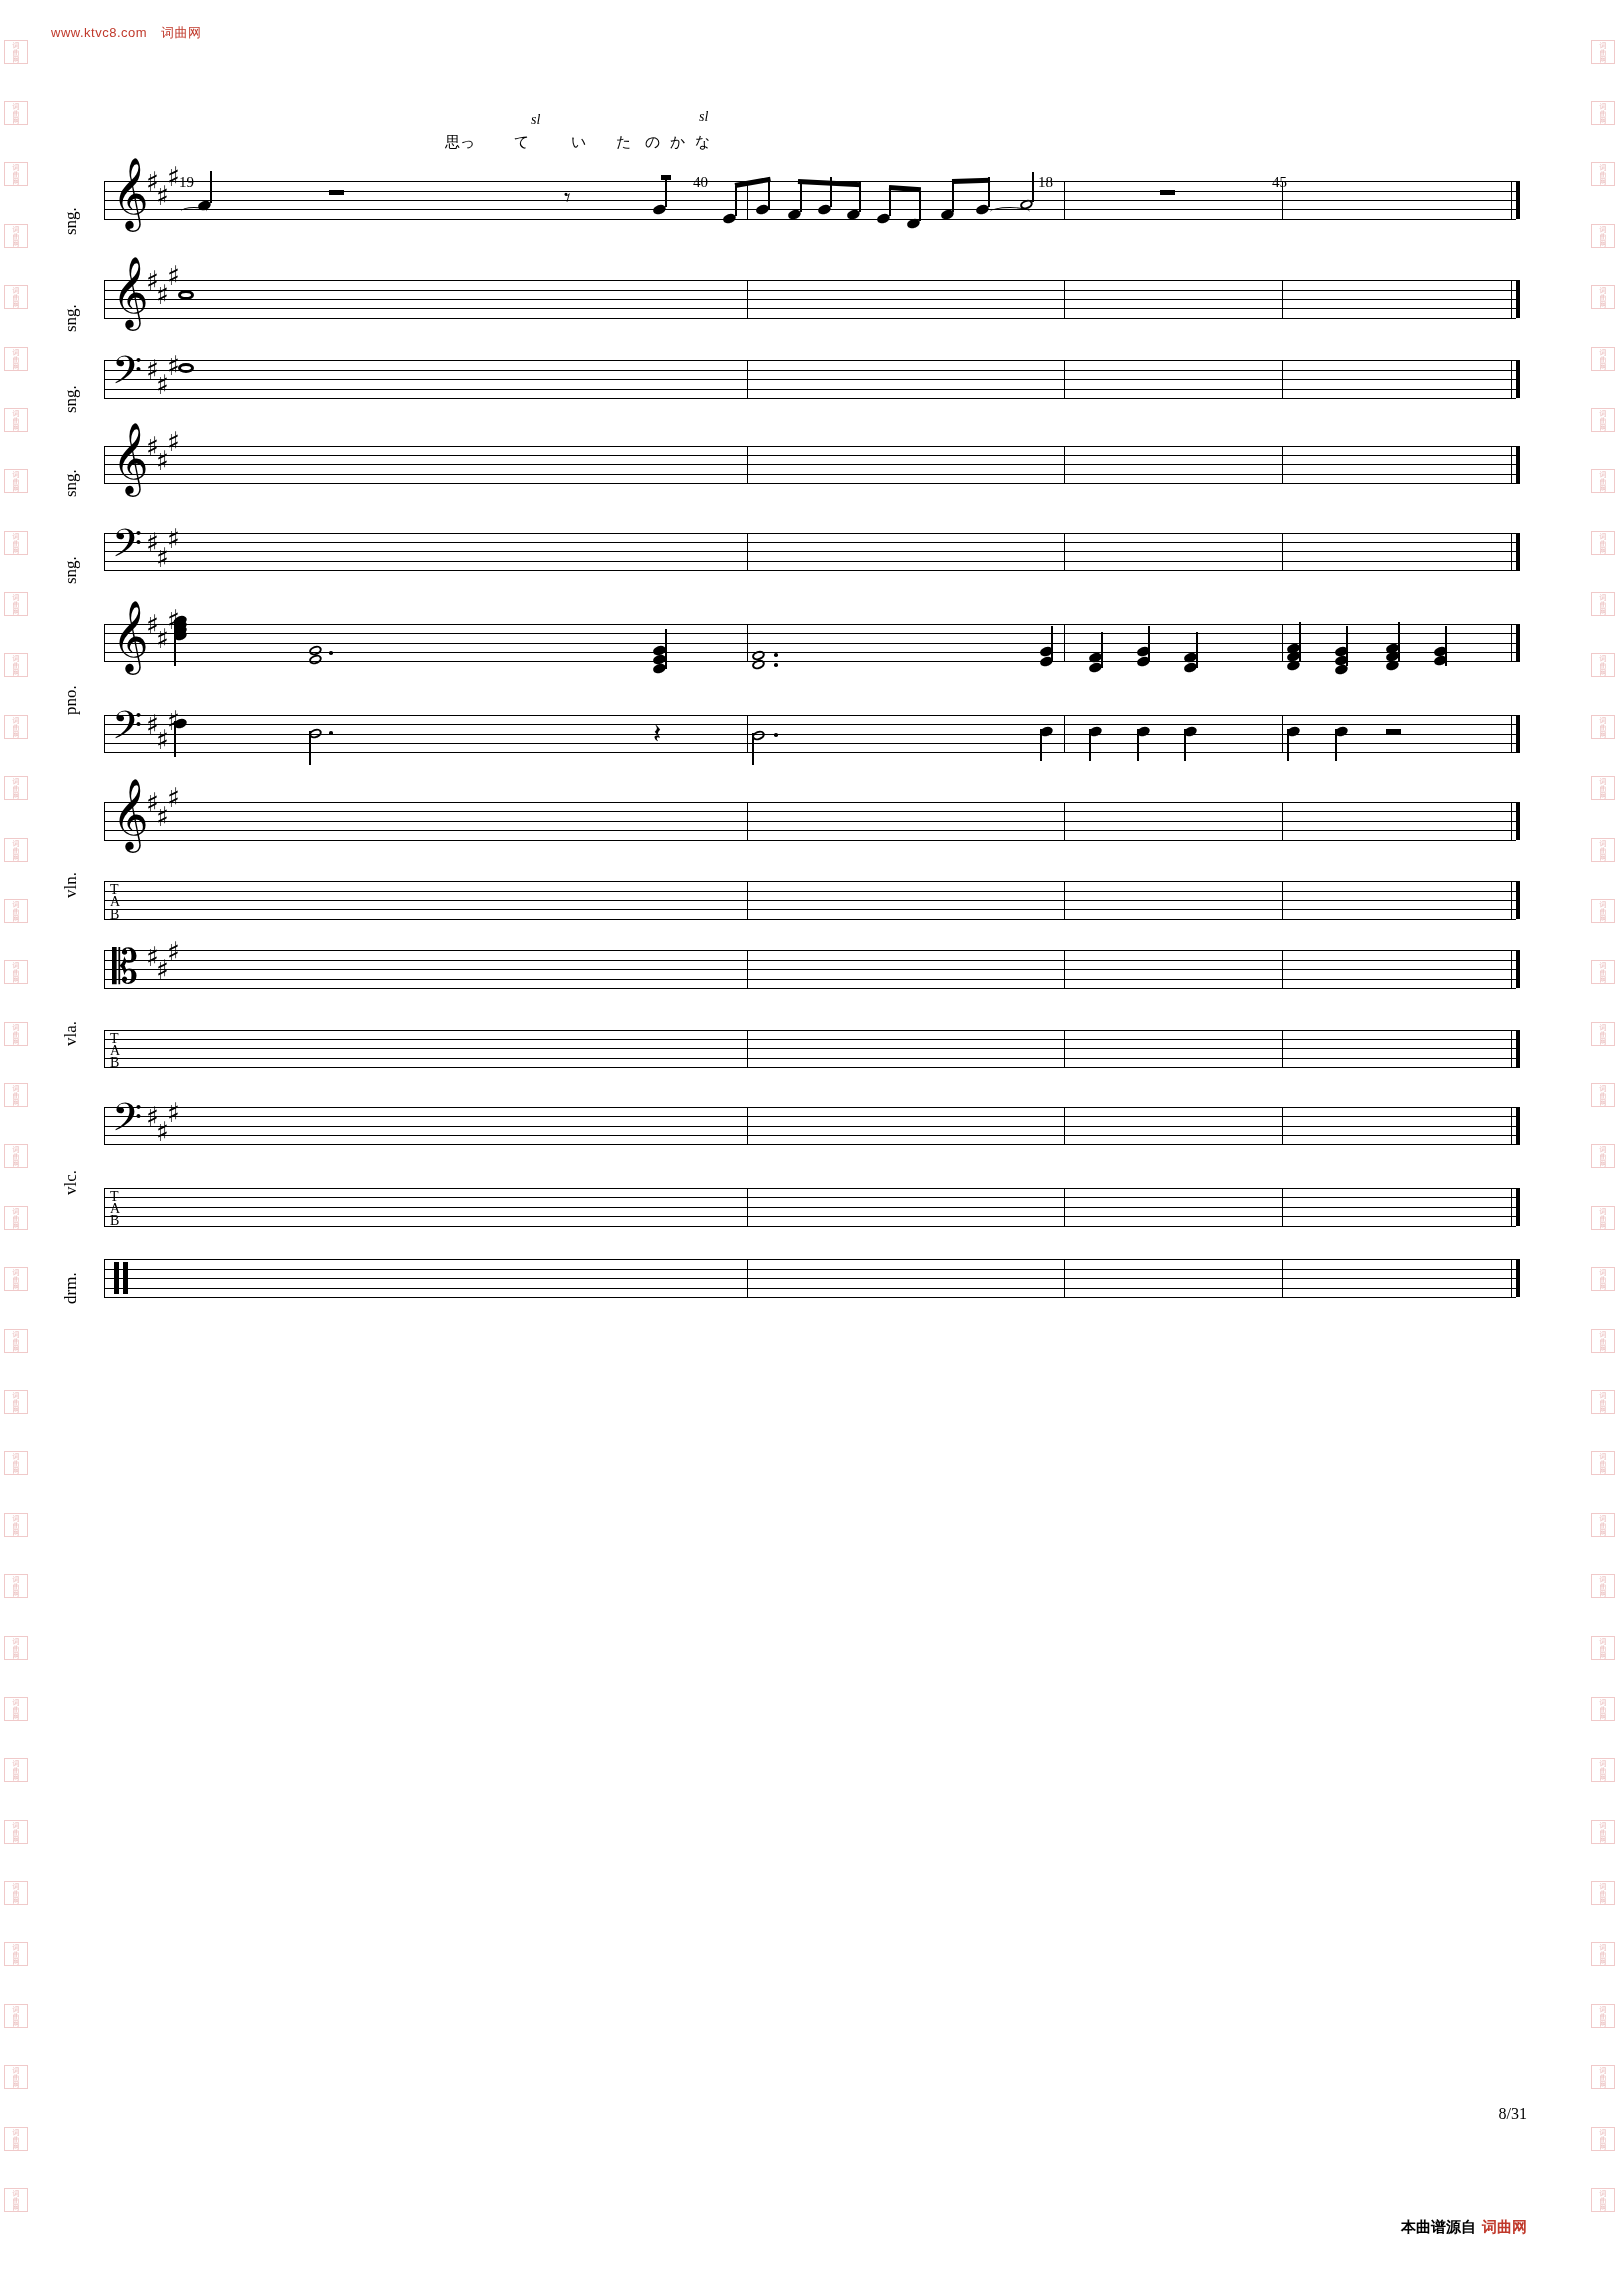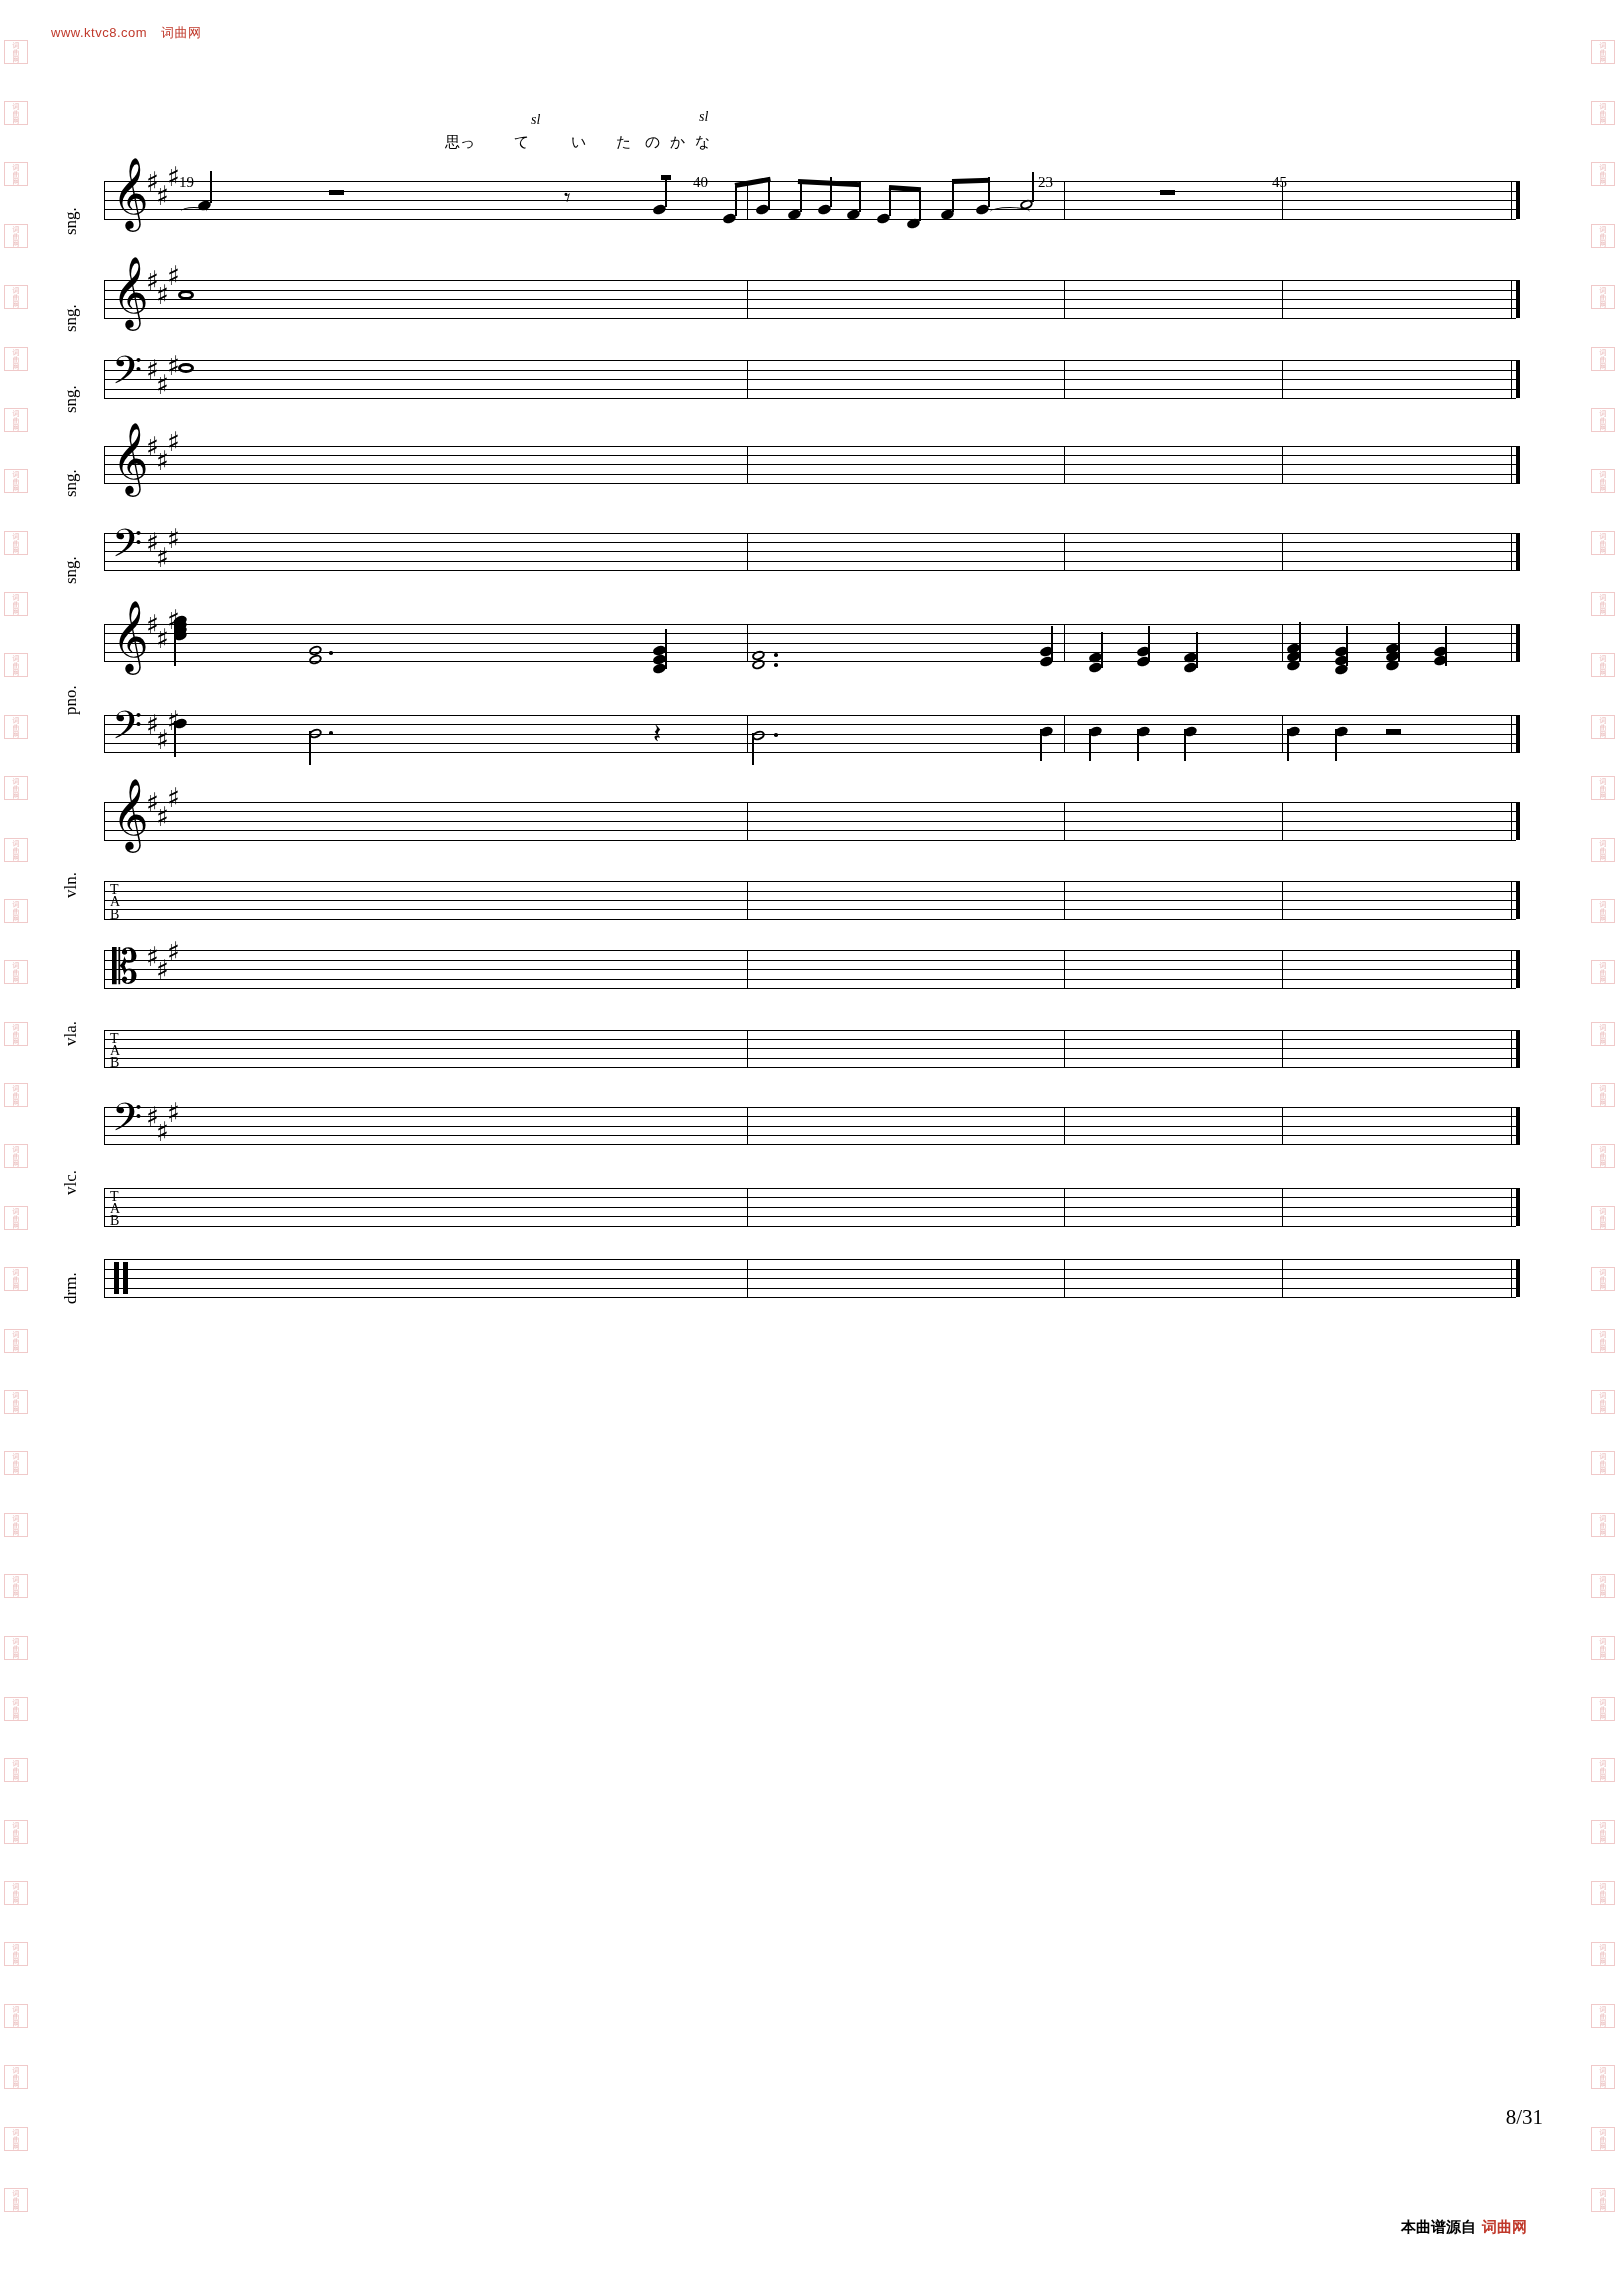--- a/index.html
+++ b/index.html
@@ -39,21 +39,21 @@
   .stem{position:absolute;width:1.6px;background:#000;}
   .beam{position:absolute;height:4.5px;background:#000;}
   .dot{position:absolute;width:3.6px;height:3.6px;border-radius:50%;background:#000;}
   .rest-meas{position:absolute;height:5px;background:#000;width:15px;}
   .rest-q{position:absolute;font-family:"DejaVu Sans",sans-serif;font-size:27px;line-height:1;}
   .rest-e{position:absolute;font-family:"DejaVu Sans",sans-serif;font-size:25px;line-height:1;}
   .tie{position:absolute;border-top:1.6px solid #000;border-radius:50%;height:9px;}
   .tab{position:absolute;font-size:14px;font-family:"Liberation Serif",serif;letter-spacing:0;}
   .drumclef{position:absolute;width:5px;background:#000;}
 
-  .pagenum{position:absolute;right:78px;top:2105px;font-size:21px;font-family:"Liberation Serif",serif;}
+  .pagenum{position:absolute;right:94px;top:2105px;font-size:16px;font-family:"Liberation Serif",serif;}
   .footer{position:absolute;right:94px;top:2218px;font-size:15px;font-weight:bold;font-family:"DejaVu Sans",sans-serif;}
   .footer .red{color:#c0392b;margin-left:6px;}
 </style>
 </head>
 <body>
 
 <div class="page">
 
   <div class="topurl">
     <span>www.ktvc8.com</span><span class="cn">词曲网</span>
@@ -635,21 +635,21 @@
       <div class="inst" style="left: 61px; top: 413px;">sng.</div>
       <div class="inst" style="left: 61px; top: 497px;">sng.</div>
       <div class="inst" style="left: 61px; top: 584px;">sng.</div>
       <div class="inst" style="left: 61px; top: 715px;">pno.</div>
       <div class="inst" style="left: 61px; top: 898px;">vln.</div>
       <div class="inst" style="left: 61px; top: 1046px;">vla.</div>
       <div class="inst" style="left: 61px; top: 1195px;">vlc.</div>
       <div class="inst" style="left: 61px; top: 1304px;">drm.</div>
       <div class="mnum" style="left: 179px; top: 174px;">19</div>
       <div class="mnum" style="left: 693px; top: 174px;">40</div>
-      <div class="mnum" style="left: 1038px; top: 174px;">23</div>
+      <div class="mnum" style="left: 1038px; top: 174px;">18</div>
       <div class="mnum" style="left: 1272px; top: 174px;">45</div>
       <div class="lyric" style="left: 445px; top: 133px;">思っ</div>
       <div class="lyric" style="left: 514px; top: 133px;">て</div>
       <div class="lyric" style="left: 571px; top: 133px;">い</div>
       <div class="lyric" style="left: 616px; top: 133px;">た</div>
       <div class="lyric" style="left: 645px; top: 133px;">の</div>
       <div class="lyric" style="left: 670px; top: 133px;">か</div>
       <div class="lyric" style="left: 695px; top: 133px;">な</div>
       <div class="dyn" style="left: 531px; top: 112px;">sl</div>
       <div class="dyn" style="left: 699px; top: 109px;">sl</div>

